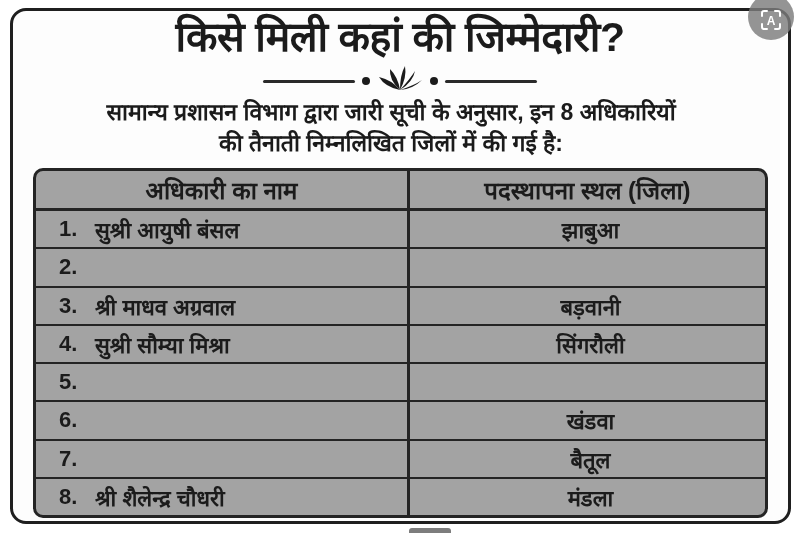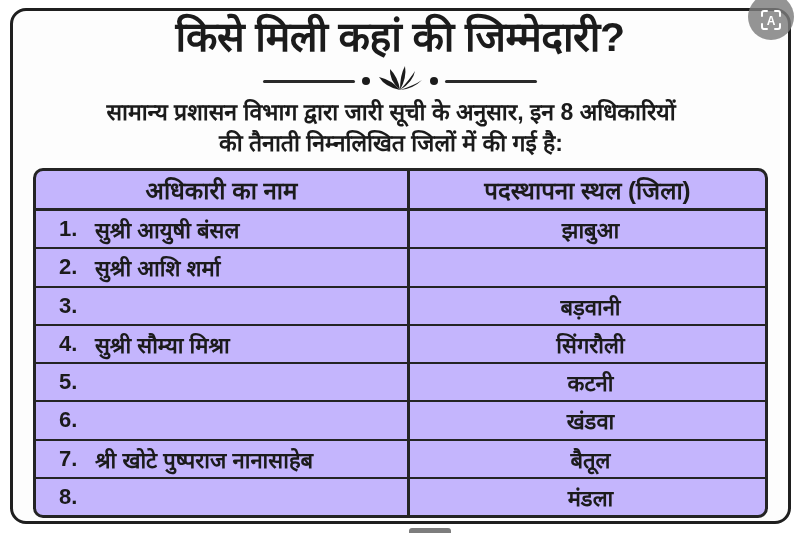--- a/index.html
+++ b/index.html
@@ -26,21 +26,21 @@
   }
   .divider .rule { width:92px; height:3px; background:#2a2a2a; border-radius:2px; }
   .divider .dot { width:8px; height:8px; background:#1b1b1b; border-radius:50%; }
   .subtitle {
     position:absolute; left:30px; right:48px; top:97px;
     text-align:center; font-size:23px; font-weight:700; line-height:31px;
   }
   .subtitle .line { display:block; }
   .officers-table {
     position:absolute; left:33px; top:168px; width:735px; height:350px;
-    border:3px solid #242424; border-radius:10px; background:#c4b5fd;
+    border:3px solid #242424; border-radius:10px; background:#a3a3a3;
     display:flex; flex-direction:column; overflow:hidden;
   }
   .thead {
     display:flex; height:40px; border-bottom:3px solid #242424;
     font-size:24px; font-weight:800;
   }
   .thead .th {
     display:flex; align-items:center; justify-content:center;
   }
   .col-name  { width:51.3%; border-right:3px solid #242424; }
@@ -110,64 +110,63 @@
       <div class="cell-name">
         <span class="num">1.</span>
         <span>सुश्री आयुषी बंसल</span>
       </div>
       <div class="cell-place">झाबुआ</div>
     </div>
 
     <div class="trow">
       <div class="cell-name">
         <span class="num">2.</span>
-        <span>सुश्री आशि शर्मा</span>
       </div>
     </div>
 
     <div class="trow">
       <div class="cell-name">
         <span class="num">3.</span>
+        <span>श्री माधव अग्रवाल</span>
       </div>
       <div class="cell-place">बड़वानी</div>
     </div>
 
     <div class="trow">
       <div class="cell-name">
         <span class="num">4.</span>
         <span>सुश्री सौम्या मिश्रा</span>
       </div>
       <div class="cell-place">सिंगरौली</div>
     </div>
 
     <div class="trow">
       <div class="cell-name">
         <span class="num">5.</span>
       </div>
-      <div class="cell-place">कटनी</div>
     </div>
 
     <div class="trow">
       <div class="cell-name">
         <span class="num">6.</span>
       </div>
       <div class="cell-place">खंडवा</div>
     </div>
 
     <div class="trow">
       <div class="cell-name">
         <span class="num">7.</span>
-        <span>श्री खोटे पुष्पराज नानासाहेब</span>
       </div>
       <div class="cell-place">बैतूल</div>
     </div>
 
     <div class="trow">
       <div class="cell-name">
         <span class="num">8.</span>
+        <span>श्री शैलेन्द्र चौधरी</span>
       </div>
       <div class="cell-place">मंडला</div>
     </div>
   </div>
 
   <div class="lens-btn">
     <svg width="24" height="24" viewBox="0 0 24 24" xmlns="http://www.w3.org/2000/svg" fill="none" stroke="#ffffff" stroke-width="2" stroke-linecap="round">
       <path d="M3 8 V5 Q3 3 5 3 H8"></path>
       <path d="M16 3 H19 Q21 3 21 5 V8"></path>
       <path d="M21 16 V19 Q21 21 19 21 H16"></path>

